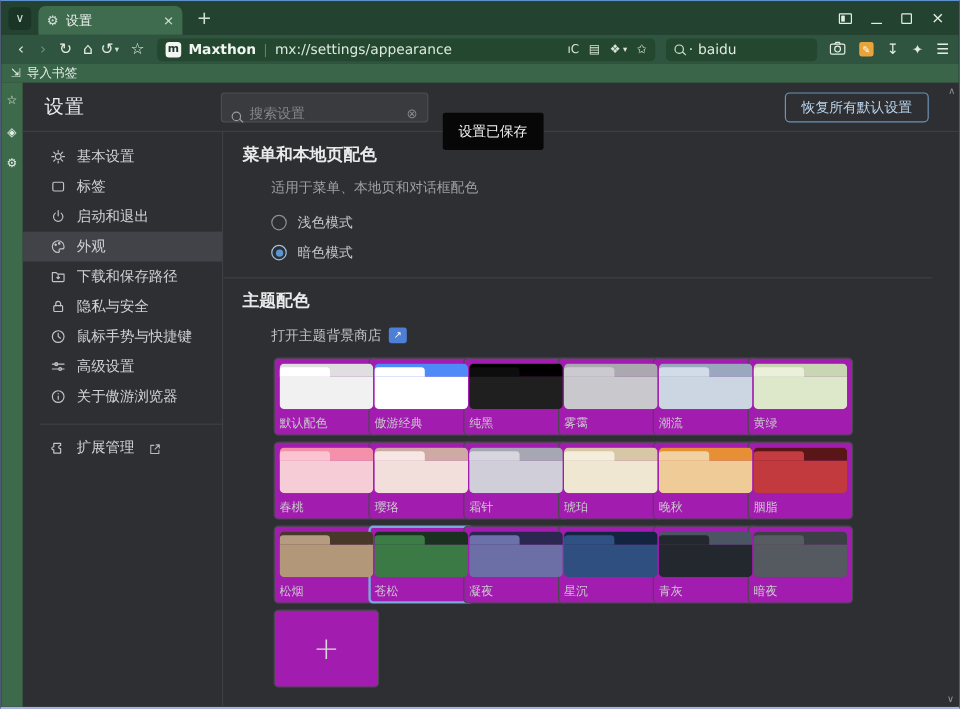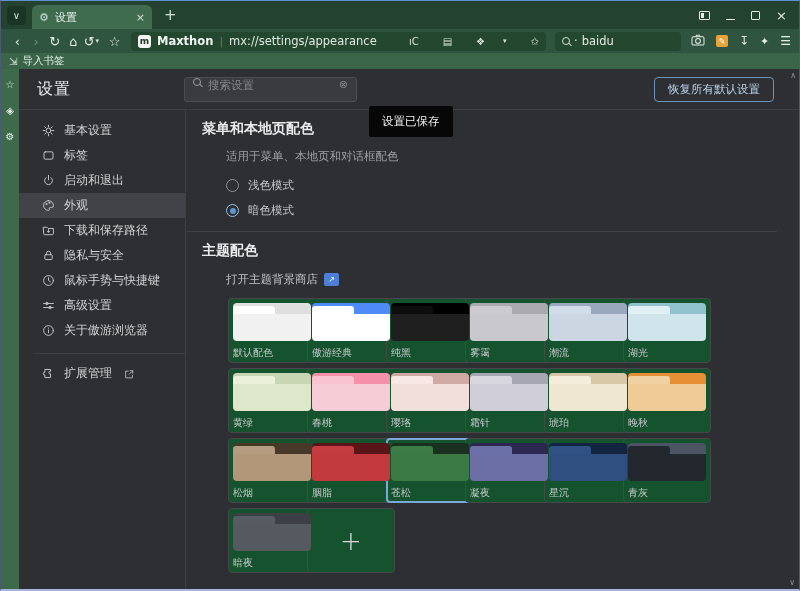--- a/index.html
+++ b/index.html
@@ -35,21 +35,21 @@
   .nav-ic.dim { color:#6e8f7b; }
   .nav-undo { display:flex; align-items:center; width:26px; }
   .nav-undo .caret { font-size:7px; color:#cfe0d5; margin-left:1px; }
   .addressbar { margin-left:6px; height:19px; flex:0 0 415px; background:#24472f; border-radius:4px;
     display:flex; align-items:center; padding:0 7px; gap:6px; }
   .mx-logo { width:13px; height:13px; background:#f4f6f4; border-radius:3px; color:#203b2a;
     font-size:9px; font-weight:bold; display:flex; align-items:center; justify-content:center; }
   .mx-brand { color:#f1f5f1; font-weight:bold; font-size:11.5px; }
   .addr-sep { color:#5c8468; font-size:11px; }
   .addr-url { color:#dfe9e2; font-size:11.5px; flex:1; white-space:nowrap; overflow:hidden; }
-  .addr-icons { display:flex; align-items:center; gap:24px; color:#d8e4da; font-size:10px; }
+  .addr-icons { display:flex; align-items:center; gap:8px; color:#d8e4da; font-size:10px; }
   .addr-icons .caret { font-size:7px; margin-left:-6px; }
   .searchbox { margin-left:7px; height:19px; flex:0 0 126px; background:#24472f; border-radius:4px;
     display:flex; align-items:center; padding:0 7px; gap:4px; color:#e2ebe4; font-size:11.5px; }
   .mag { width:8px; height:8px; border:1.3px solid #cfe0d5; border-radius:50%; position:relative; flex:none; }
   .mag::after { content:""; position:absolute; width:4px; height:1.3px; background:#cfe0d5;
     right:-3px; bottom:-1px; transform:rotate(45deg); }
   .tool-right { display:flex; align-items:center; gap:11px; margin-left:8px; color:#e2ece5; }
   .cam-ic svg { width:14px; height:12px; fill:none; stroke:#e2ece5; stroke-width:1.1; }
   .note-ic { width:12px; height:12px; background:#e8a33a; border-radius:2px; color:#fff;
     font-size:8px; display:flex; align-items:center; justify-content:center; }
@@ -63,32 +63,32 @@
 
   
   .app { position:absolute; top:68px; left:0; right:0; bottom:0; display:flex; }
   .rail { width:18px; background:#3d6a4b; display:flex; flex-direction:column; align-items:center;
     padding-top:10px; gap:15px; color:#e4ede6; font-size:10px; flex:none; }
   .panel { flex:1; background:#2e2f32; position:relative; display:flex; flex-direction:column; min-width:0; }
 
   .header { height:41px; border-bottom:1px solid #3e3f42; position:relative; display:flex; align-items:center; flex:none; }
   .page-title { margin-left:18px; font-size:16px; color:#ececee; letter-spacing:1px; }
   .search-wrap { position:absolute; left:165px; top:8px; width:173px; height:25px; background:#3a3b3e;
-    border:1px solid #4d4e51; border-radius:3px; display:flex; align-items:flex-start; padding:0 8px; gap:7px; }
+    border:1px solid #4d4e51; border-radius:3px; display:flex; align-items:flex-end; padding:0 8px; gap:7px; }
   .search-wrap .mag { border-color:#9a9b9e; } .search-wrap .mag::after { background:#9a9b9e; }
   .search-input { flex:1; background:transparent; border:none; outline:none; color:#cfcfd1;
     font-size:11.5px; font-family:inherit; min-width:0; }
   .search-input::placeholder { color:#85868a; }
   .search-clear { color:#85868a; font-size:11px; cursor:pointer; }
   .restore-btn { position:absolute; right:25px; top:8px; height:25px; padding:0 13px; background:transparent;
     border:1px solid #6d93b9; border-radius:4px; color:#b9d3ec; font-size:11.5px; font-family:inherit; cursor:pointer; }
   .scroll-up { position:absolute; right:3px; top:2px; color:#8f9296; font-size:8px; }
   .scroll-down { position:absolute; right:4px; bottom:2px; color:#8f9296; font-size:8px; }
 
-  .toast { position:absolute; left:350px; top:37px; background:#070707; color:#f2f2f2; font-size:11.5px;
+  .toast { position:absolute; left:350px; top:25px; background:#070707; color:#f2f2f2; font-size:11.5px;
     padding:8px 13px; border-radius:2px; z-index:9; white-space:nowrap; }
 
   .bodyrow { flex:1; display:flex; min-height:0; }
   .sidebar { width:167px; border-right:1px solid #3e3f42; padding-top:8px; flex:none; }
   .side-item { height:25px; display:flex; align-items:center; gap:9px; padding-left:23px;
     color:#d2d2d4; font-size:12px; cursor:pointer; white-space:nowrap; }
   .side-item.active { background:#414348; }
   .sideicon { width:13px; height:13px; flex:none; color:#c4c4c7; display:flex; }
   .sideicon svg, .ext-ic svg { width:13px; height:13px; fill:none; stroke:currentColor;
     stroke-width:1.2; stroke-linecap:round; stroke-linejoin:round; }
@@ -106,21 +106,21 @@
     border-radius:50%; background:#5b97d5; }
   .radio-label { font-size:11.5px; color:#c6c7ca; }
   .sec-divider { border-top:1px solid #3e3f42; margin:8px 22px 0 0; }
   .store-row { margin:12px 0 0 40px; display:flex; align-items:center; gap:6px; }
   .store-link { font-size:11.5px; color:#c2c3c6; cursor:pointer; }
   .store-ic { width:15px; height:13px; background:#4d7fd6; border-radius:2px; color:#fff; font-size:8px;
     display:flex; align-items:center; justify-content:center; cursor:pointer; }
 
   .theme-grid { margin:11px 0 0 42px; display:grid; grid-template-columns:repeat(6,74px);
     column-gap:5px; row-gap:5px; }
-  .tile { width:88px; height:65px; background:#14532d; border:1px solid #47484c; border-radius:4px;
+  .tile { width:88px; height:65px; background:#a21caf; border:1px solid #47484c; border-radius:4px;
     padding:4px; cursor:pointer; }
   .tile.selected { border:2px solid #7ba8da; padding:3px; }
   .swatch { position:relative; height:38px; border-radius:4px; overflow:hidden; }
   .sw-frame { position:absolute; left:0; right:0; top:0; height:11px; }
   .sw-tab { position:absolute; left:0; top:3px; width:54%; height:8px; border-radius:3px 3px 0 0; }
   .sw-body { position:absolute; left:0; right:0; top:11px; bottom:0; }
   .tile-label { margin-top:5px; font-size:10px; color:#c9c9cc; white-space:nowrap; overflow:hidden; }
   .tile .plus { display:none; }
   .tile.add-tile .plus { display:flex; width:100%; height:100%; align-items:center; justify-content:center;
     color:#d8d8da; font-size:26px; font-weight:300; }
@@ -416,29 +416,20 @@
               <div class="tile">
                 <div class="swatch">
                   <div class="sw-frame" style="background: rgb(154, 168, 189);"></div>
                   <div class="sw-tab" style="background: rgb(210, 220, 232);"></div>
                   <div class="sw-body" style="background: rgb(204, 214, 227);"></div>
                 </div>
                 <div class="tile-label">潮流</div>
 
               </div>
 
-              <div class="tile">
-                <div class="swatch">
-                  <div class="sw-frame" style="background: rgb(143, 194, 204);"></div>
-                  <div class="sw-tab" style="background: rgb(224, 239, 243);"></div>
-                  <div class="sw-body" style="background: rgb(207, 229, 235);"></div>
-                </div>
-                <div class="tile-label">湖光</div>
-
-              </div>
 
               <div class="tile">
                 <div class="swatch">
                   <div class="sw-frame" style="background: rgb(200, 214, 179);"></div>
                   <div class="sw-tab" style="background: rgb(234, 240, 218);"></div>
                   <div class="sw-body" style="background: rgb(221, 232, 203);"></div>
                 </div>
                 <div class="tile-label">黄绿</div>
 
               </div>
@@ -488,38 +479,38 @@
                   <div class="sw-frame" style="background: rgb(231, 143, 53);"></div>
                   <div class="sw-tab" style="background: rgb(240, 210, 162);"></div>
                   <div class="sw-body" style="background: rgb(238, 203, 151);"></div>
                 </div>
                 <div class="tile-label">晚秋</div>
 
               </div>
 
               <div class="tile">
                 <div class="swatch">
+                  <div class="sw-frame" style="background: rgb(90, 21, 24);"></div>
+                  <div class="sw-tab" style="background: rgb(196, 59, 64);"></div>
+                  <div class="sw-body" style="background: rgb(194, 58, 62);"></div>
+                </div>
+                <div class="tile-label">胭脂</div>
+
+              </div>
+
+              <div class="tile">
+                <div class="swatch">
                   <div class="sw-frame" style="background: rgb(71, 56, 40);"></div>
                   <div class="sw-tab" style="background: rgb(181, 155, 128);"></div>
                   <div class="sw-body" style="background: rgb(178, 152, 120);"></div>
                 </div>
                 <div class="tile-label">松烟</div>
 
               </div>
 
-              <div class="tile">
-                <div class="swatch">
-                  <div class="sw-frame" style="background: rgb(90, 21, 24);"></div>
-                  <div class="sw-tab" style="background: rgb(196, 59, 64);"></div>
-                  <div class="sw-body" style="background: rgb(194, 58, 62);"></div>
-                </div>
-                <div class="tile-label">胭脂</div>
-
-              </div>
-
               <div class="tile selected">
                 <div class="swatch">
                   <div class="sw-frame" style="background: rgb(26, 49, 34);"></div>
                   <div class="sw-tab" style="background: rgb(60, 124, 71);"></div>
                   <div class="sw-body" style="background: rgb(59, 122, 69);"></div>
                 </div>
                 <div class="tile-label">苍松</div>
 
               </div>
 

